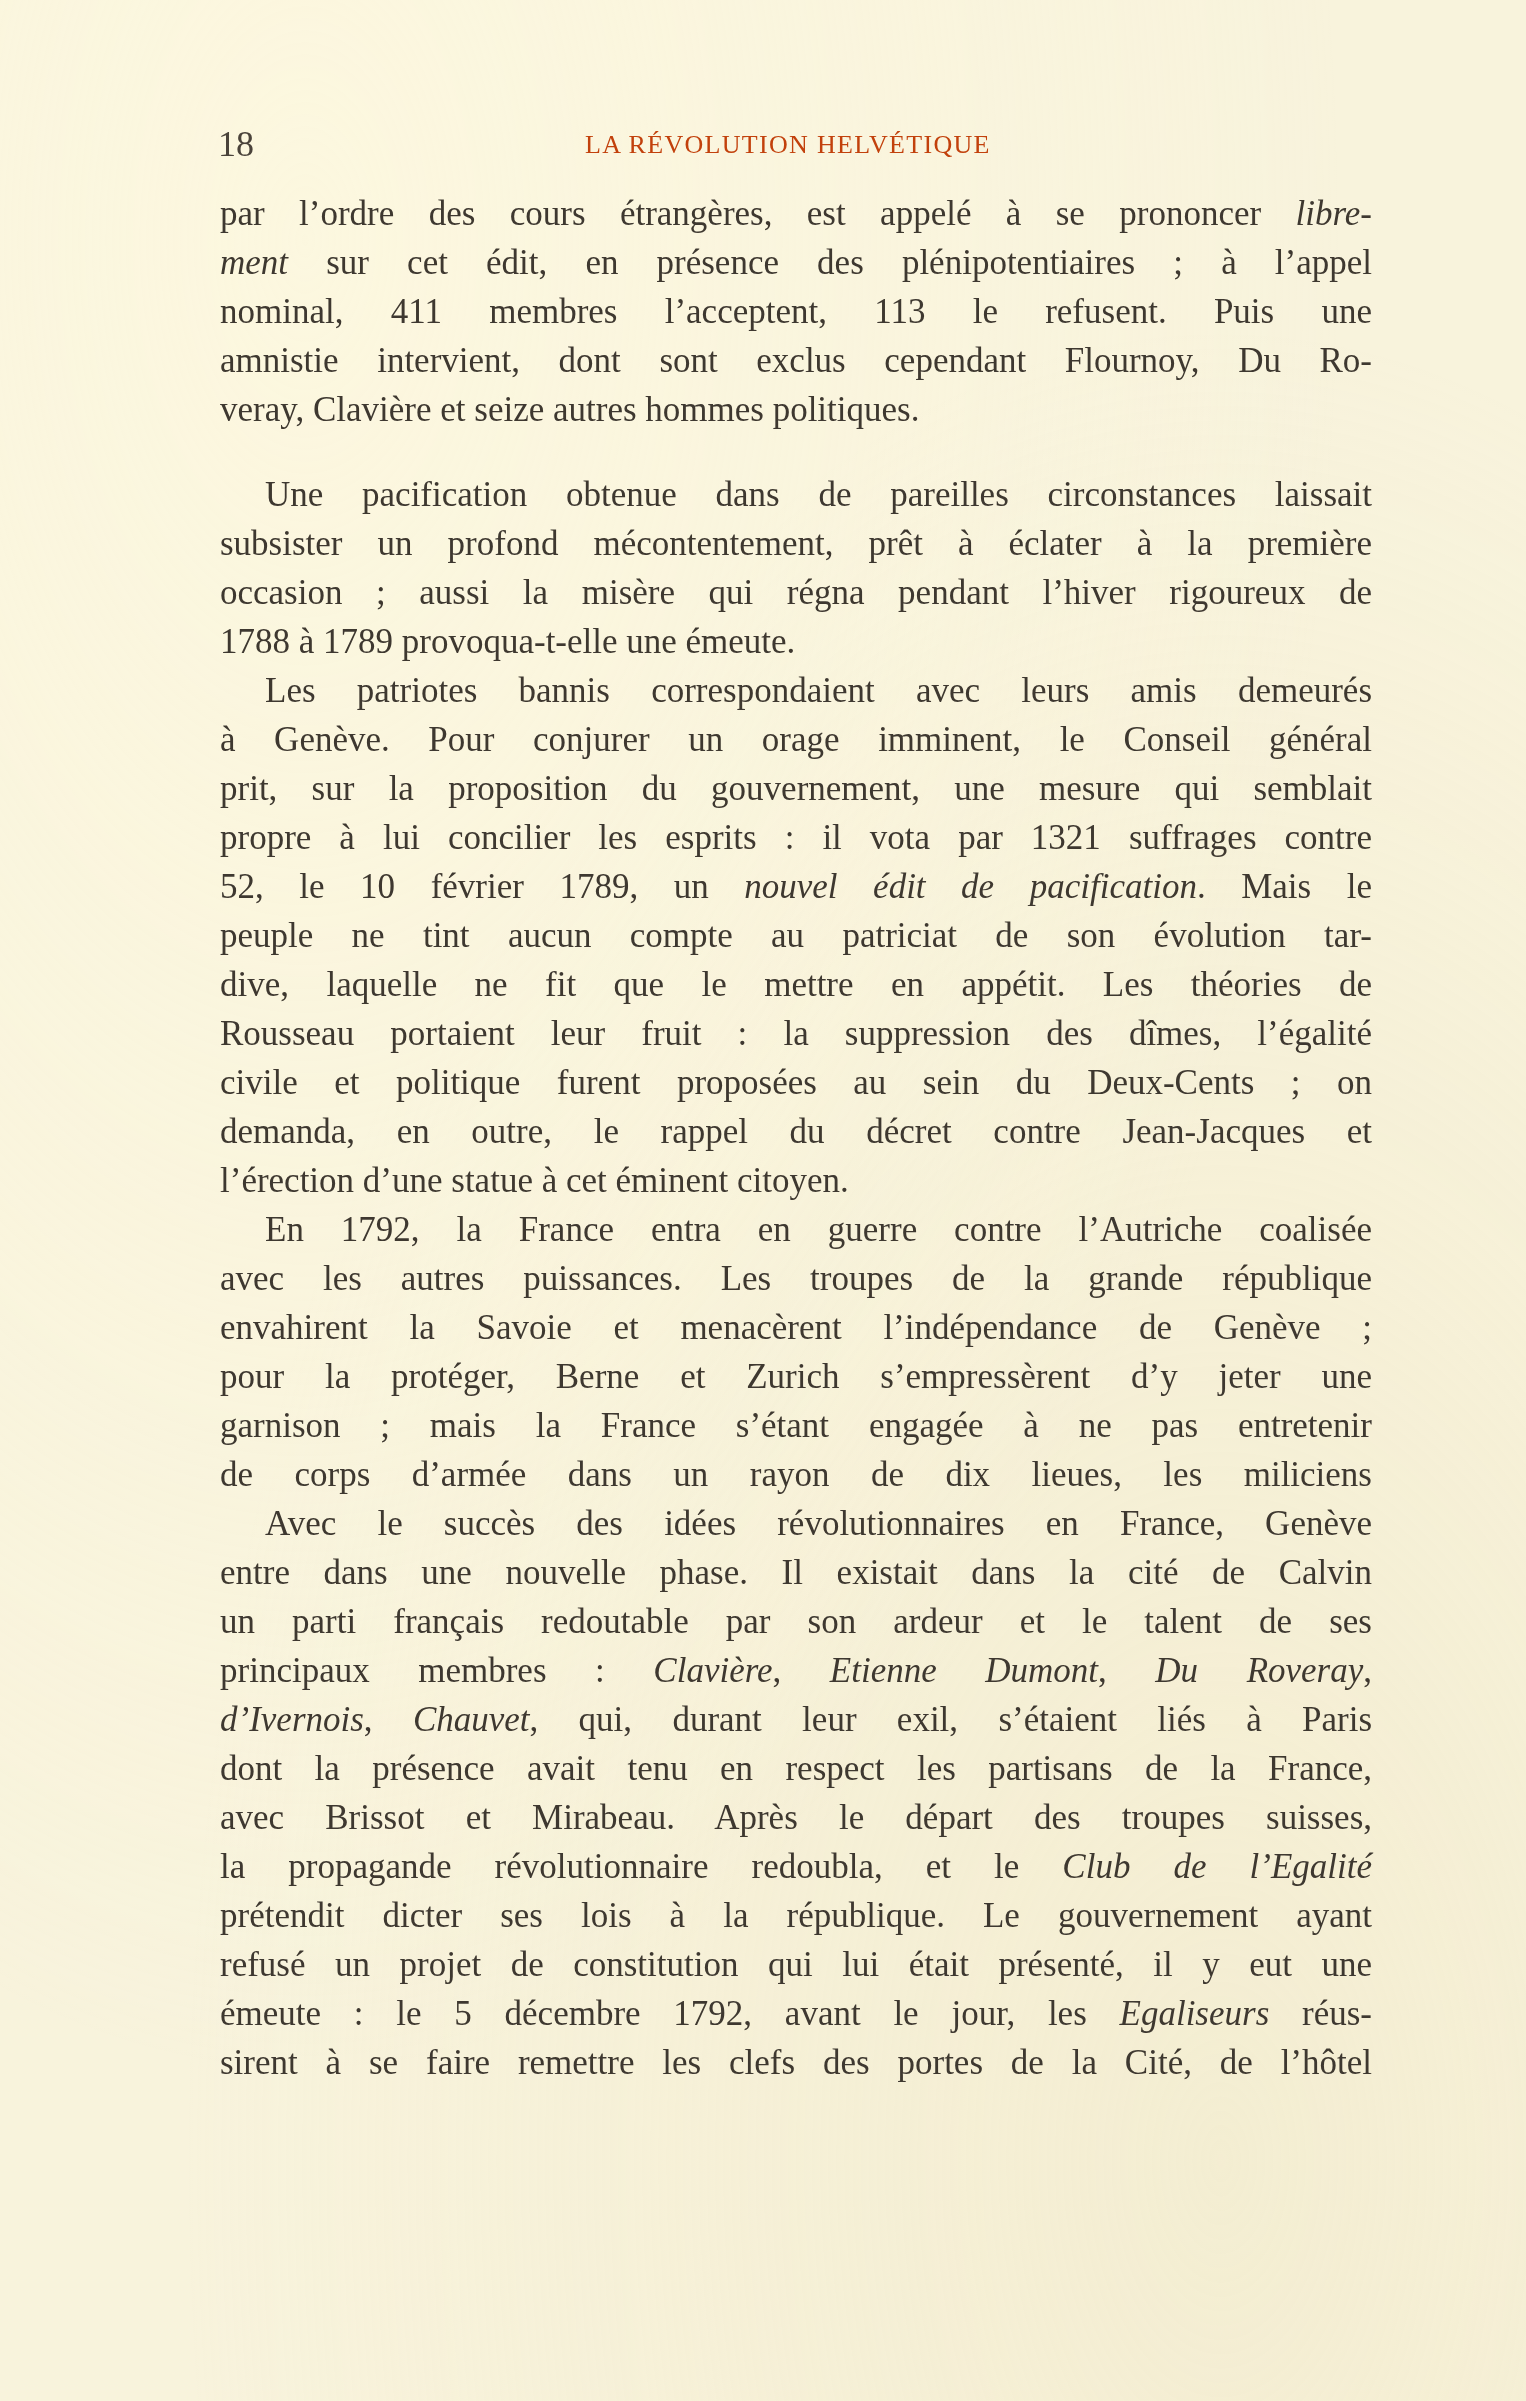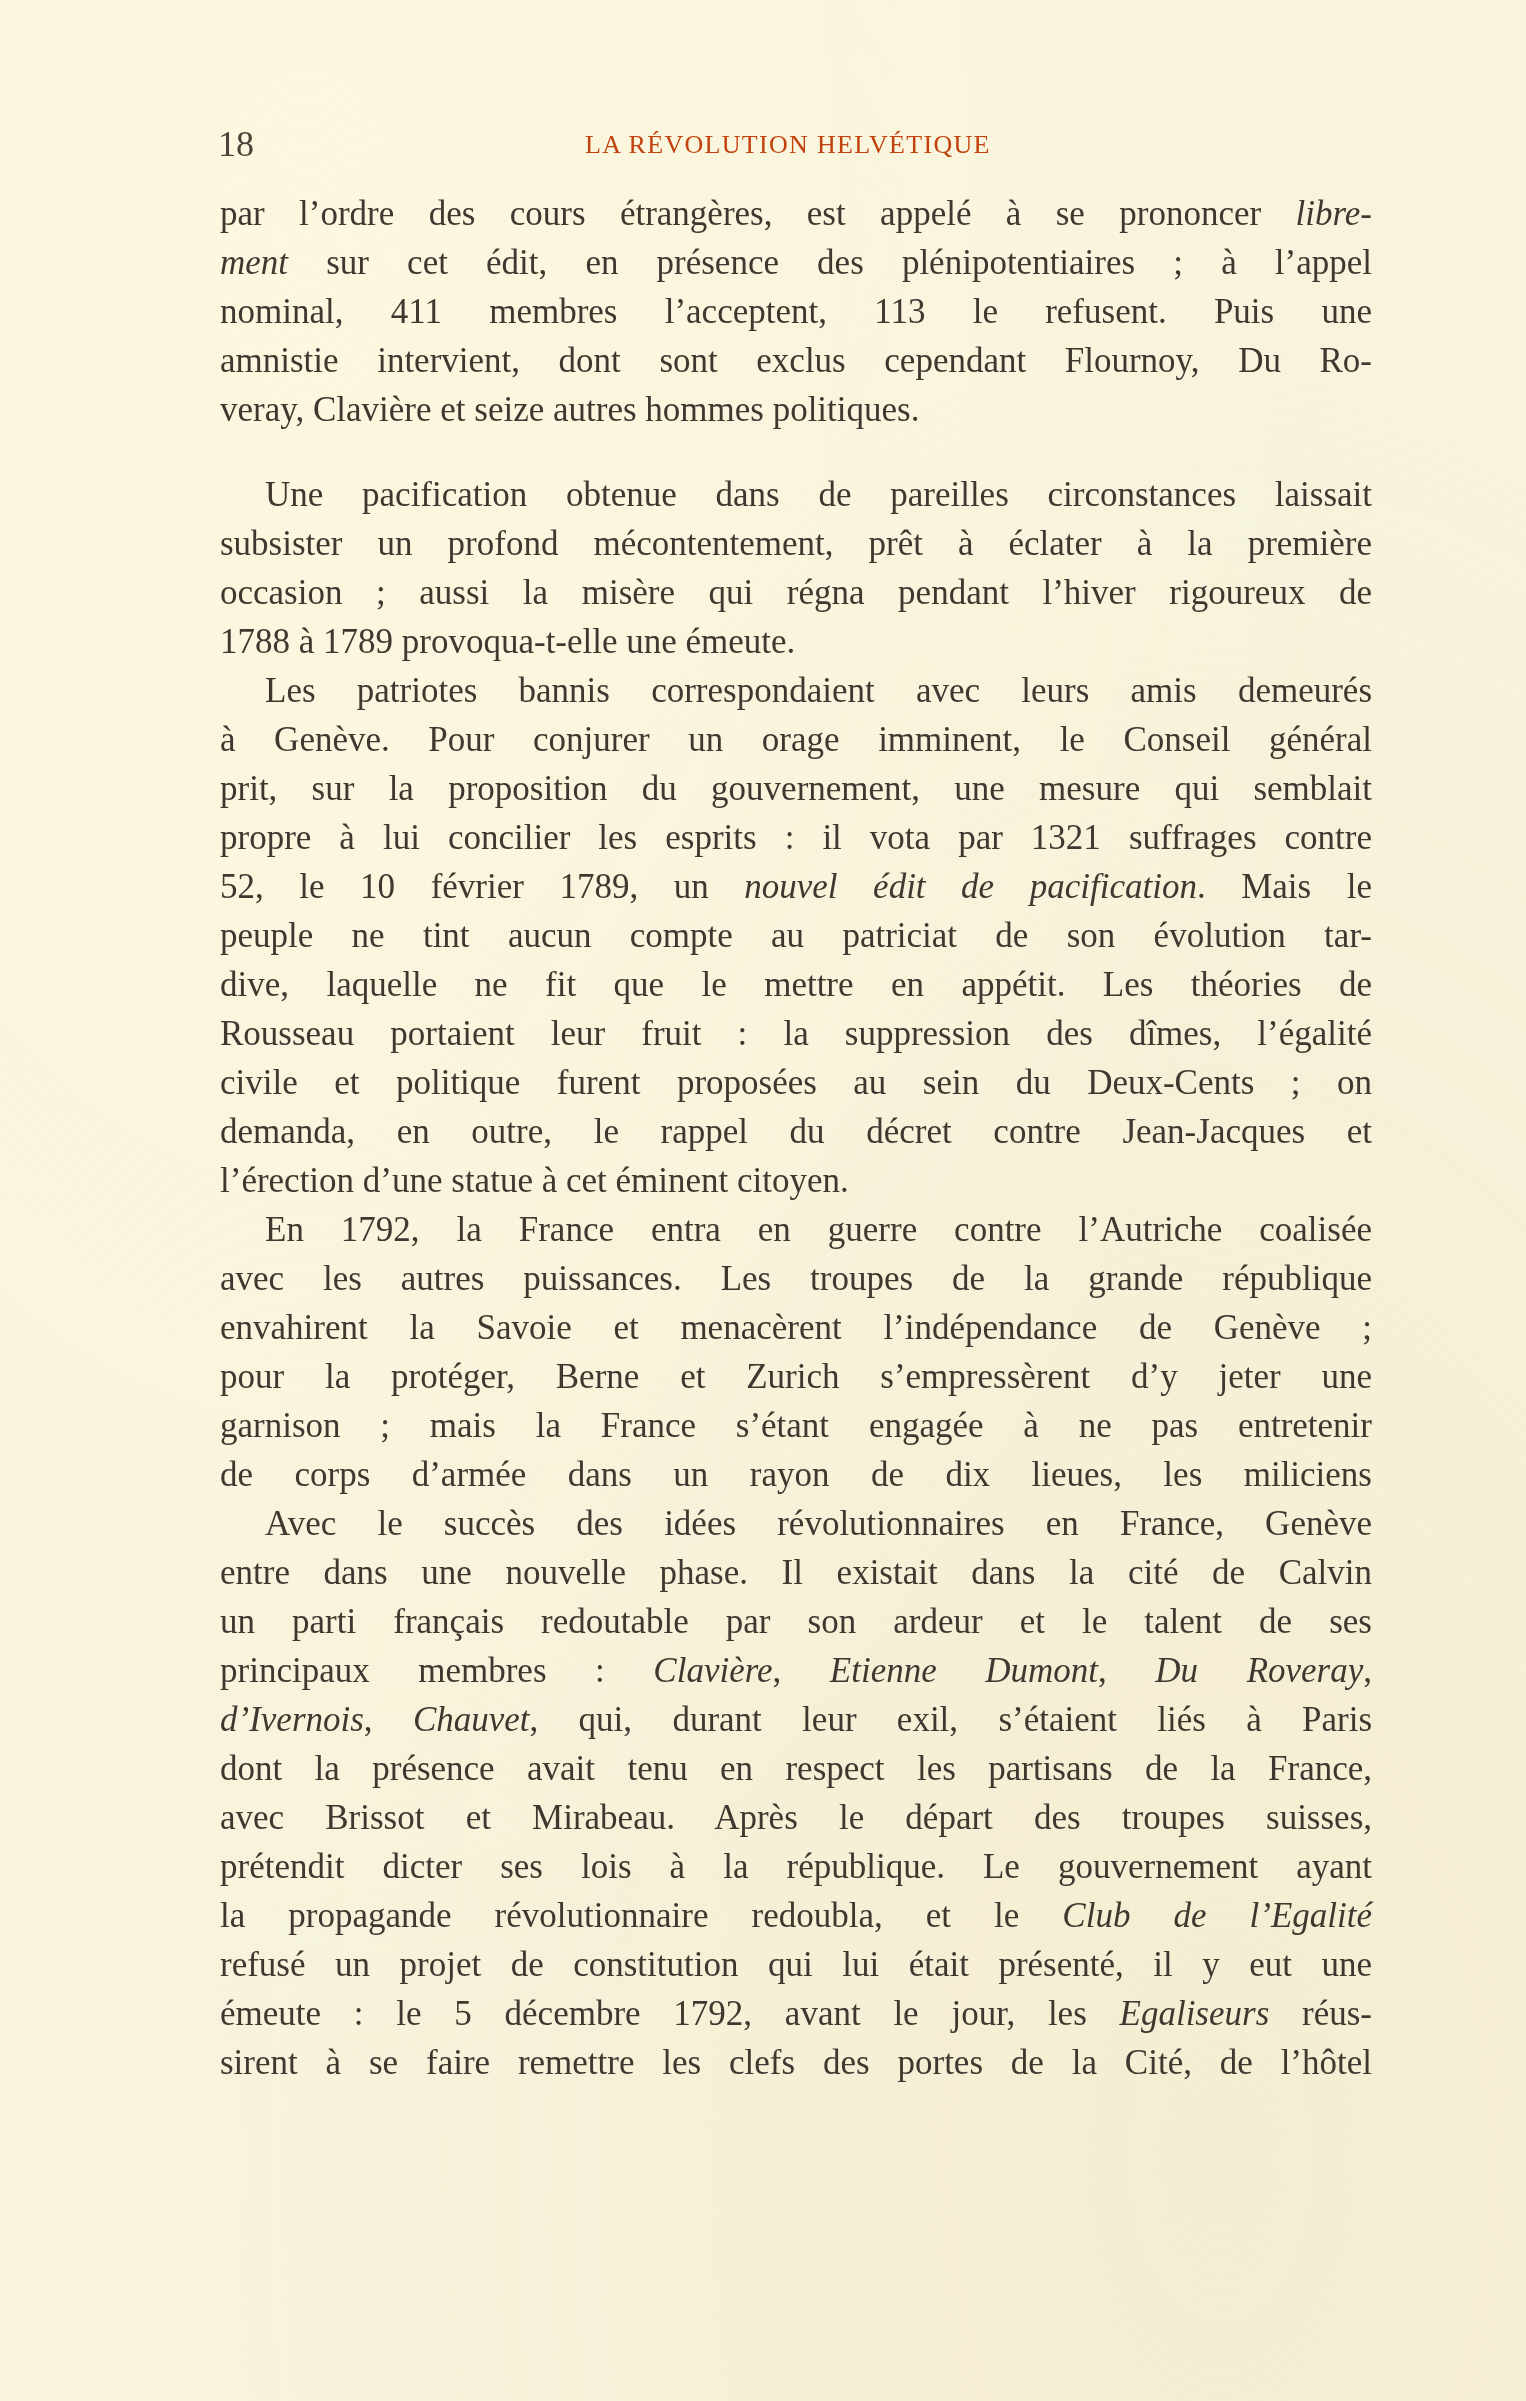--- a/index.html
+++ b/index.html
@@ -125,21 +125,21 @@
         <span class="line"><span>de corps d’armée dans un rayon de dix lieues, les miliciens</span></span>
       </div>
       <div class="paragraph">
         <span class="line indent"><span>Avec le succès des idées révolutionnaires en France, Genève</span></span>
         <span class="line"><span>entre dans une nouvelle phase. Il existait dans la cité de Calvin</span></span>
         <span class="line"><span>un parti français redoutable par son ardeur et le talent de ses</span></span>
         <span class="line"><span>principaux membres : </span><span class="it">Clavière</span><span>, </span><span class="it">Etienne Dumont</span><span>, </span><span class="it">Du Roveray</span><span>,</span></span>
         <span class="line"><span class="it">d’Ivernois</span><span>, </span><span class="it">Chauvet</span><span>, qui, durant leur exil, s’étaient liés à Paris</span></span>
         <span class="line"><span>dont la présence avait tenu en respect les partisans de la France,</span></span>
         <span class="line"><span>avec Brissot et Mirabeau. Après le départ des troupes suisses,</span></span>
+        <span class="line"><span>la propagande révolutionnaire redoubla, et le </span><span class="it">Club de l’Egalité</span></span>
         <span class="line"><span>prétendit dicter ses lois à la république. Le gouvernement ayant</span></span>
-        <span class="line"><span>la propagande révolutionnaire redoubla, et le </span><span class="it">Club de l’Egalité</span></span>
         <span class="line"><span>refusé un projet de constitution qui lui était présenté, il y eut une</span></span>
         <span class="line"><span>émeute : le 5 décembre 1792, avant le jour, les </span><span class="it">Egaliseurs</span><span> réus-</span></span>
         <span class="line"><span>sirent à se faire remettre les clefs des portes de la Cité, de l’hôtel</span></span>
       </div>
     </div>
 </div>
 
 
 </body></html>

